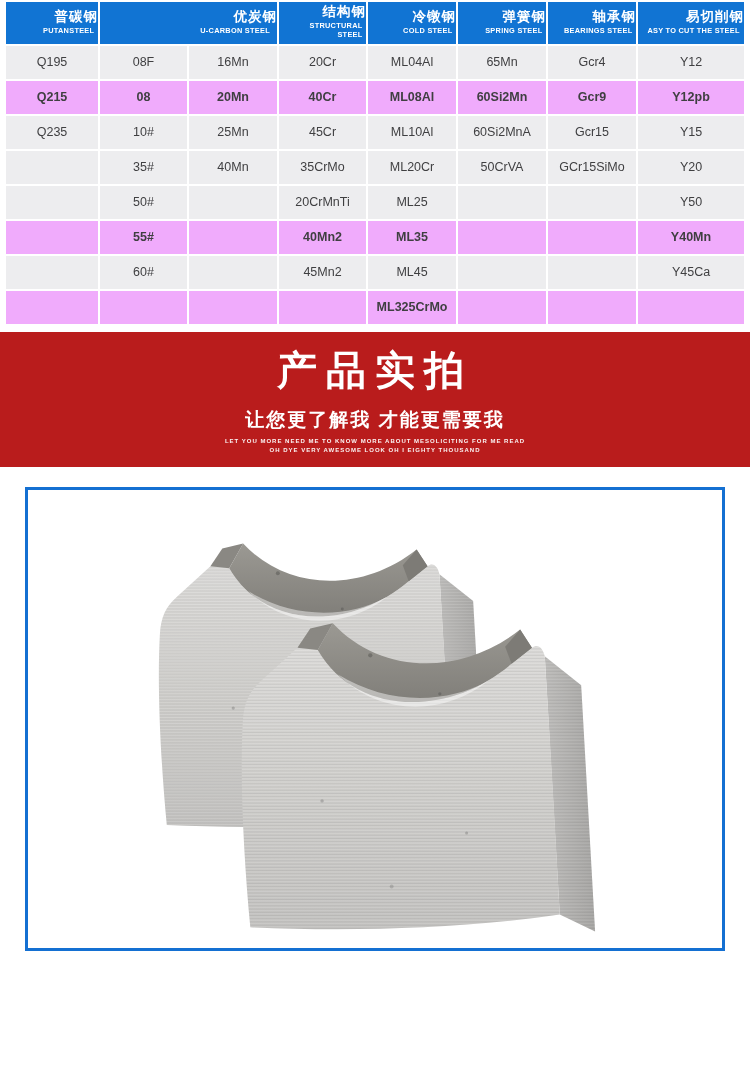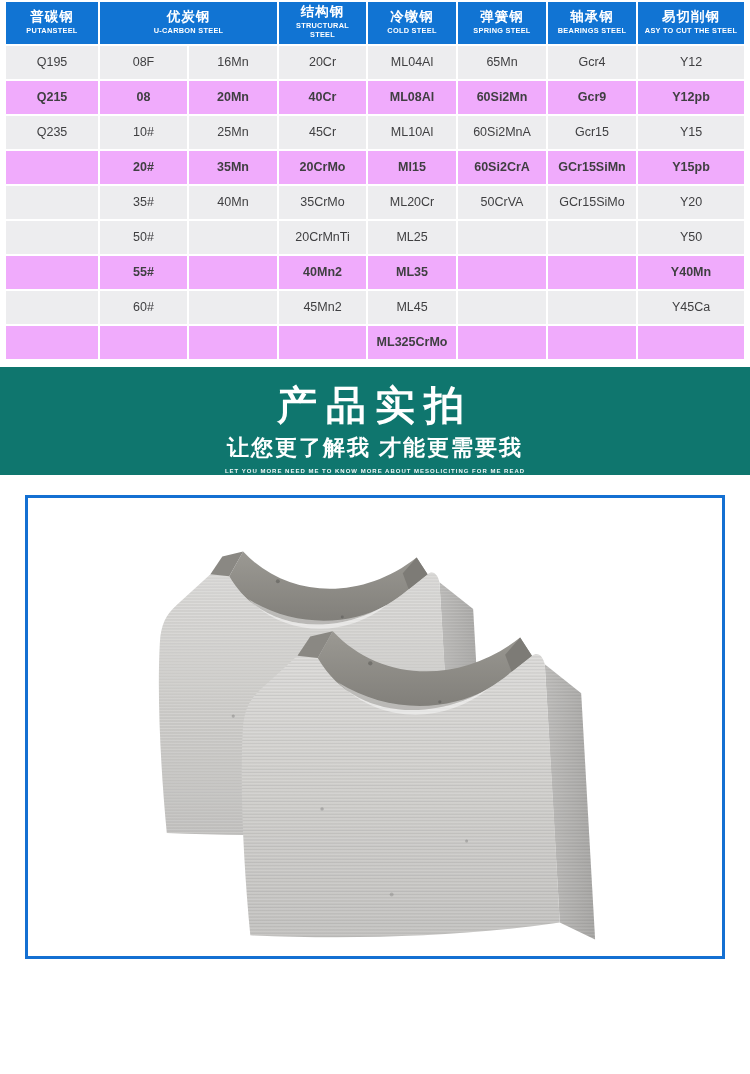--- a/index.html
+++ b/index.html
@@ -9,43 +9,43 @@
     font-family:"Liberation Sans","DejaVu Sans",sans-serif;
   }
 
   
   table.steel {
     width:742px; margin:0 4px; table-layout:fixed;
     border-collapse:separate; border-spacing:2px;
     background:#ffffff;
   }
   table.steel th {
-    background:#1174d3; color:#ffffff; text-align:center;
+    background:#1174d3; color:#ffffff; text-align:right;
     vertical-align:middle; height:31px; padding:2px 0 3px;
     font-weight:bold; line-height:1.25;
   }
   table.steel th .zh { font-size:13.5px; letter-spacing:1px; }
   table.steel th .en { font-size:8px; letter-spacing:.3px; transform:scale(.92); }
   table.steel td {
     height:33px; text-align:center; vertical-align:middle;
     font-size:12.5px; color:#3f3f41;
   }
   tr.light td { background:#ededef;text-align:center; }
   tr.dark  td { background:#f0abfc;font-weight:bold; }
 
   
   .banner {
-    margin-top:6px; height:108px; background:#0f766e;
+    margin-top:6px; height:135px; background:#b91c1c;
     color:#ffffff; text-align:center; overflow:hidden;
   }
   .banner-title {
     margin-top:11px; font-size:40px; font-weight:bold; letter-spacing:9px;
   }
   .banner-subtitle {
-    font-size:22px; font-weight:bold; letter-spacing:2px;
+    margin-top:9px; font-size:19px; font-weight:bold; letter-spacing:2px;
   }
   .banner-tagline {
     margin-top:4px; font-size:6px; font-weight:bold;
     letter-spacing:1px; line-height:1.55; opacity:.95;
   }
   .banner-dash {
     width:56px; height:3px; background:#ffffff; margin:13px auto 0;
   }
 
   
@@ -124,30 +124,20 @@
       </tr>
       <tr class="light">
         <td>Q235</td>
         <td>10#</td>
         <td>25Mn</td>
         <td>45Cr</td>
         <td>ML10Al</td>
         <td>60Si2MnA</td>
         <td>Gcr15</td>
         <td>Y15</td>
-      </tr>
-      <tr class="dark">
-        <td></td>
-        <td>20#</td>
-        <td>35Mn</td>
-        <td>20CrMo</td>
-        <td>Ml15</td>
-        <td>60Si2CrA</td>
-        <td>GCr15SiMn</td>
-        <td>Y15pb</td>
       </tr>
       <tr class="light">
         <td></td>
         <td>35#</td>
         <td>40Mn</td>
         <td>35CrMo</td>
         <td>ML20Cr</td>
         <td>50CrVA</td>
         <td>GCr15SiMo</td>
         <td>Y20</td>

